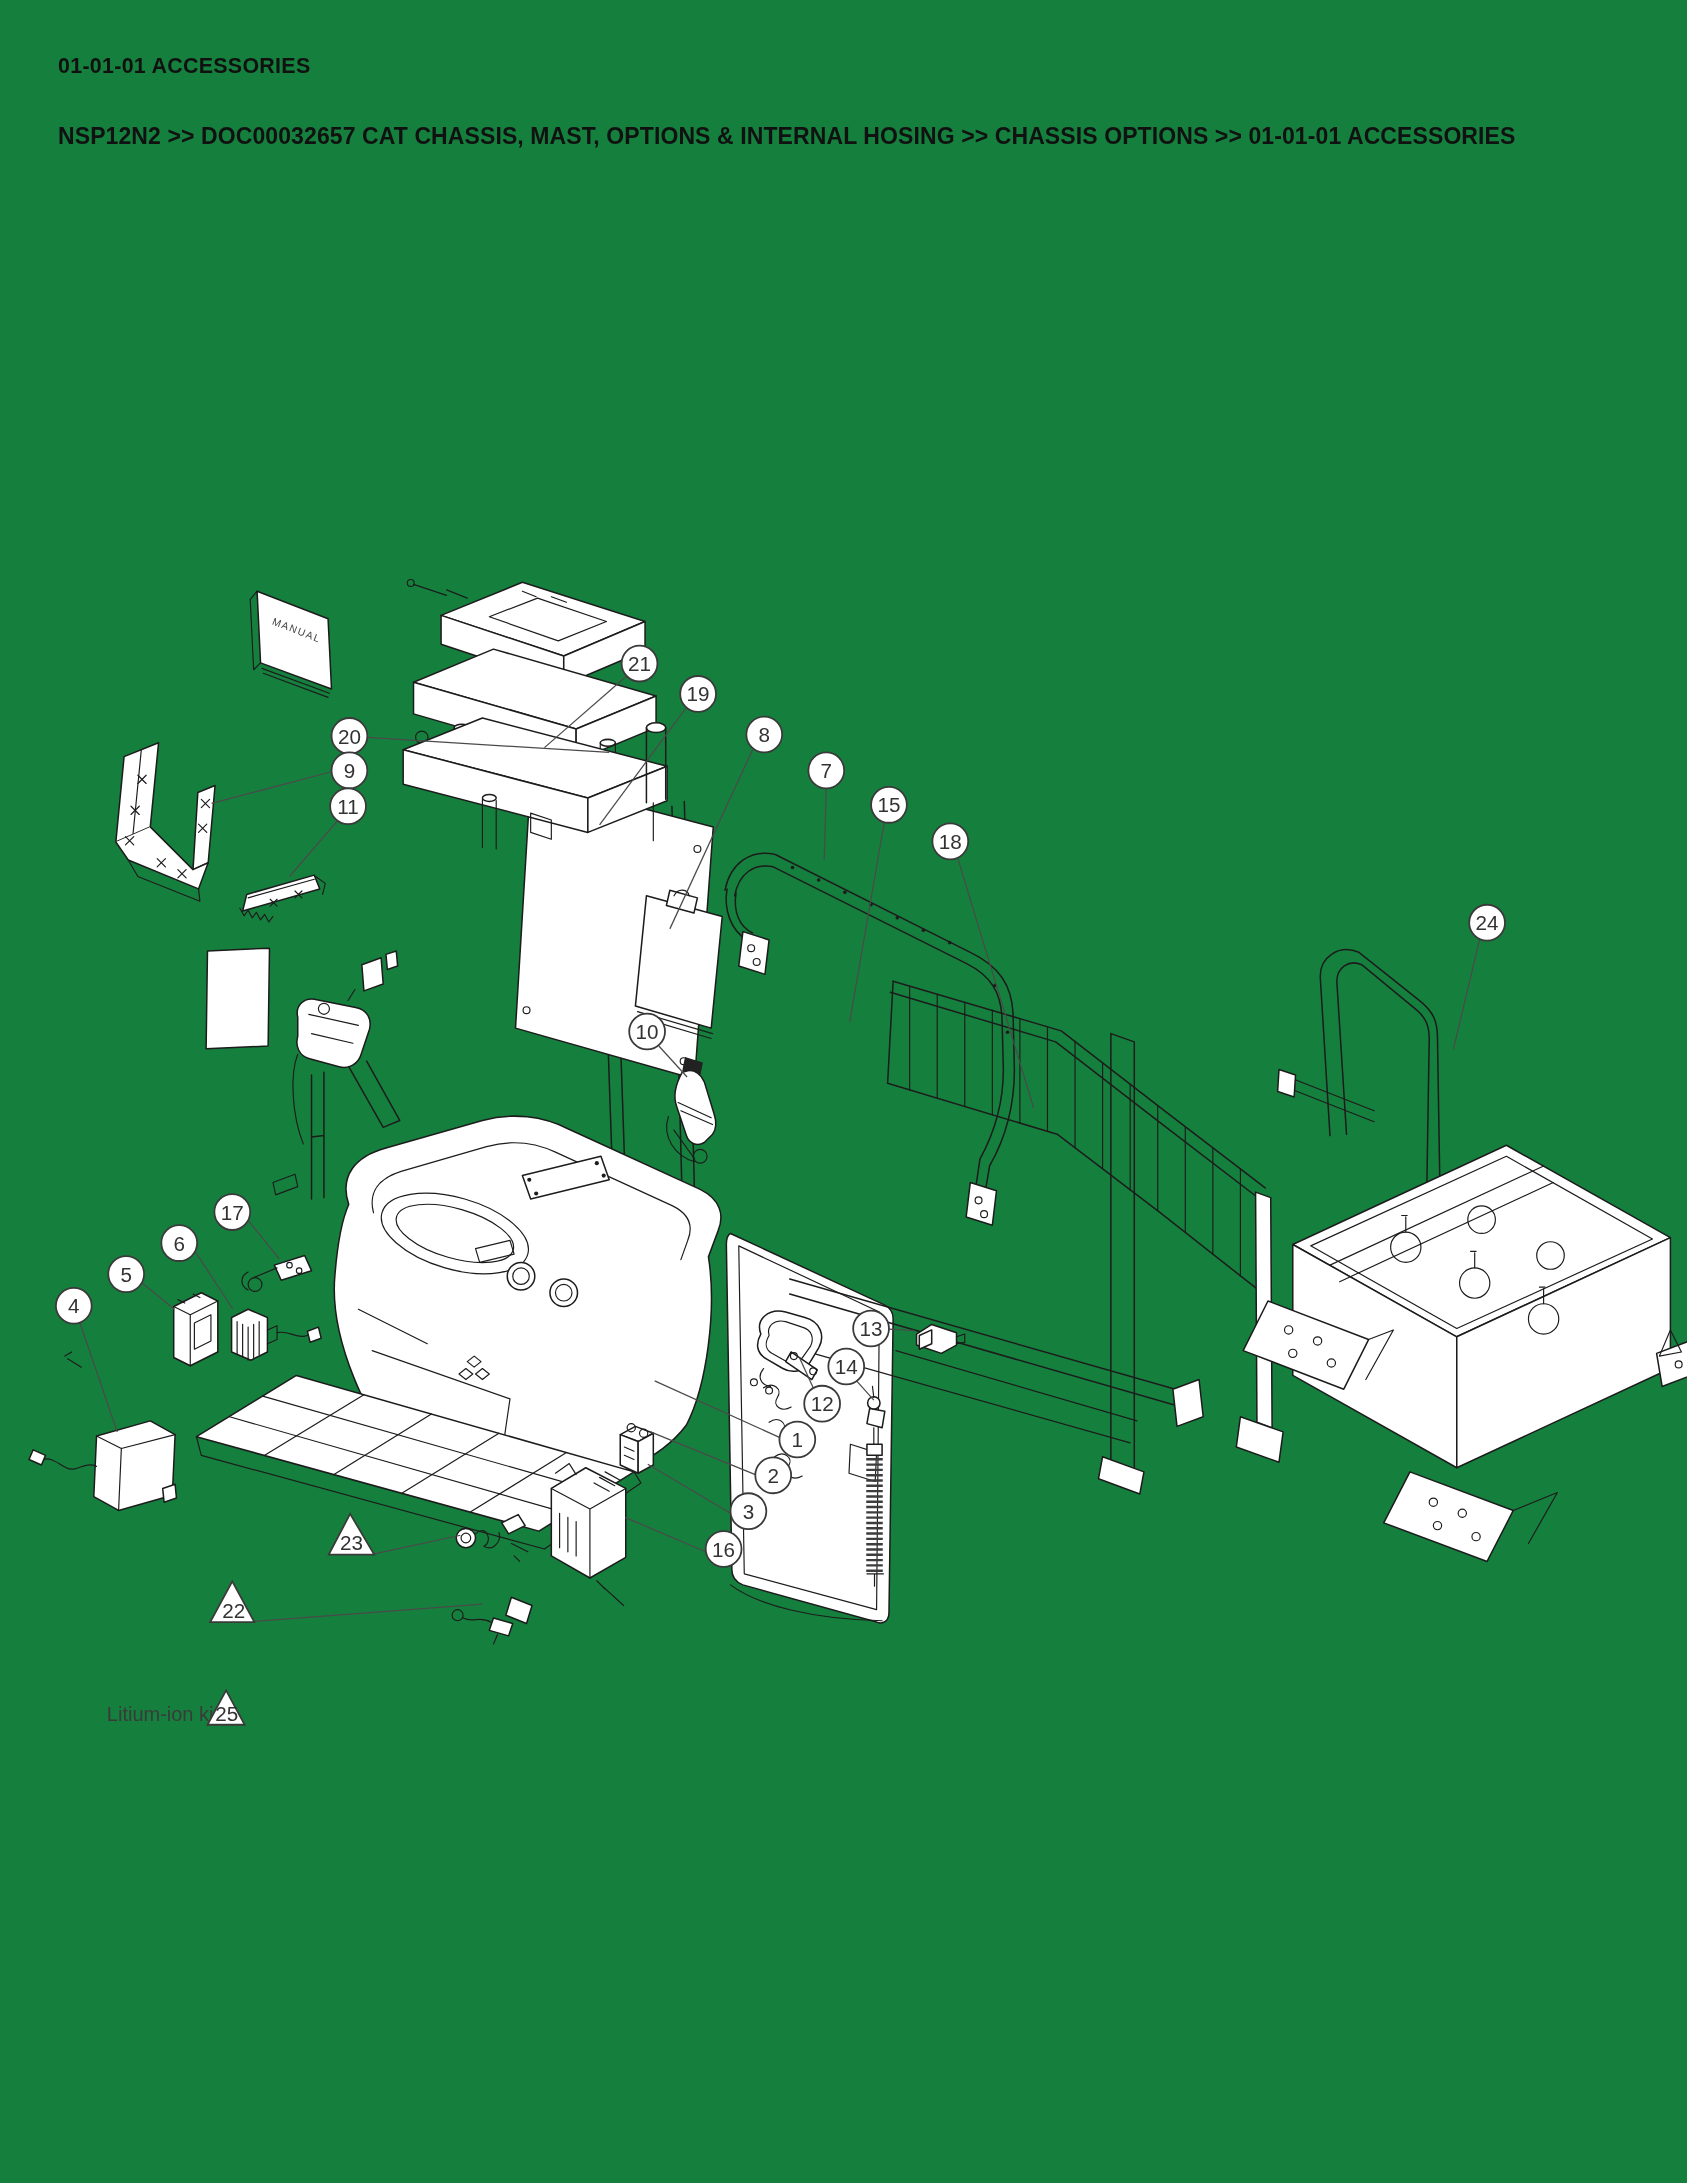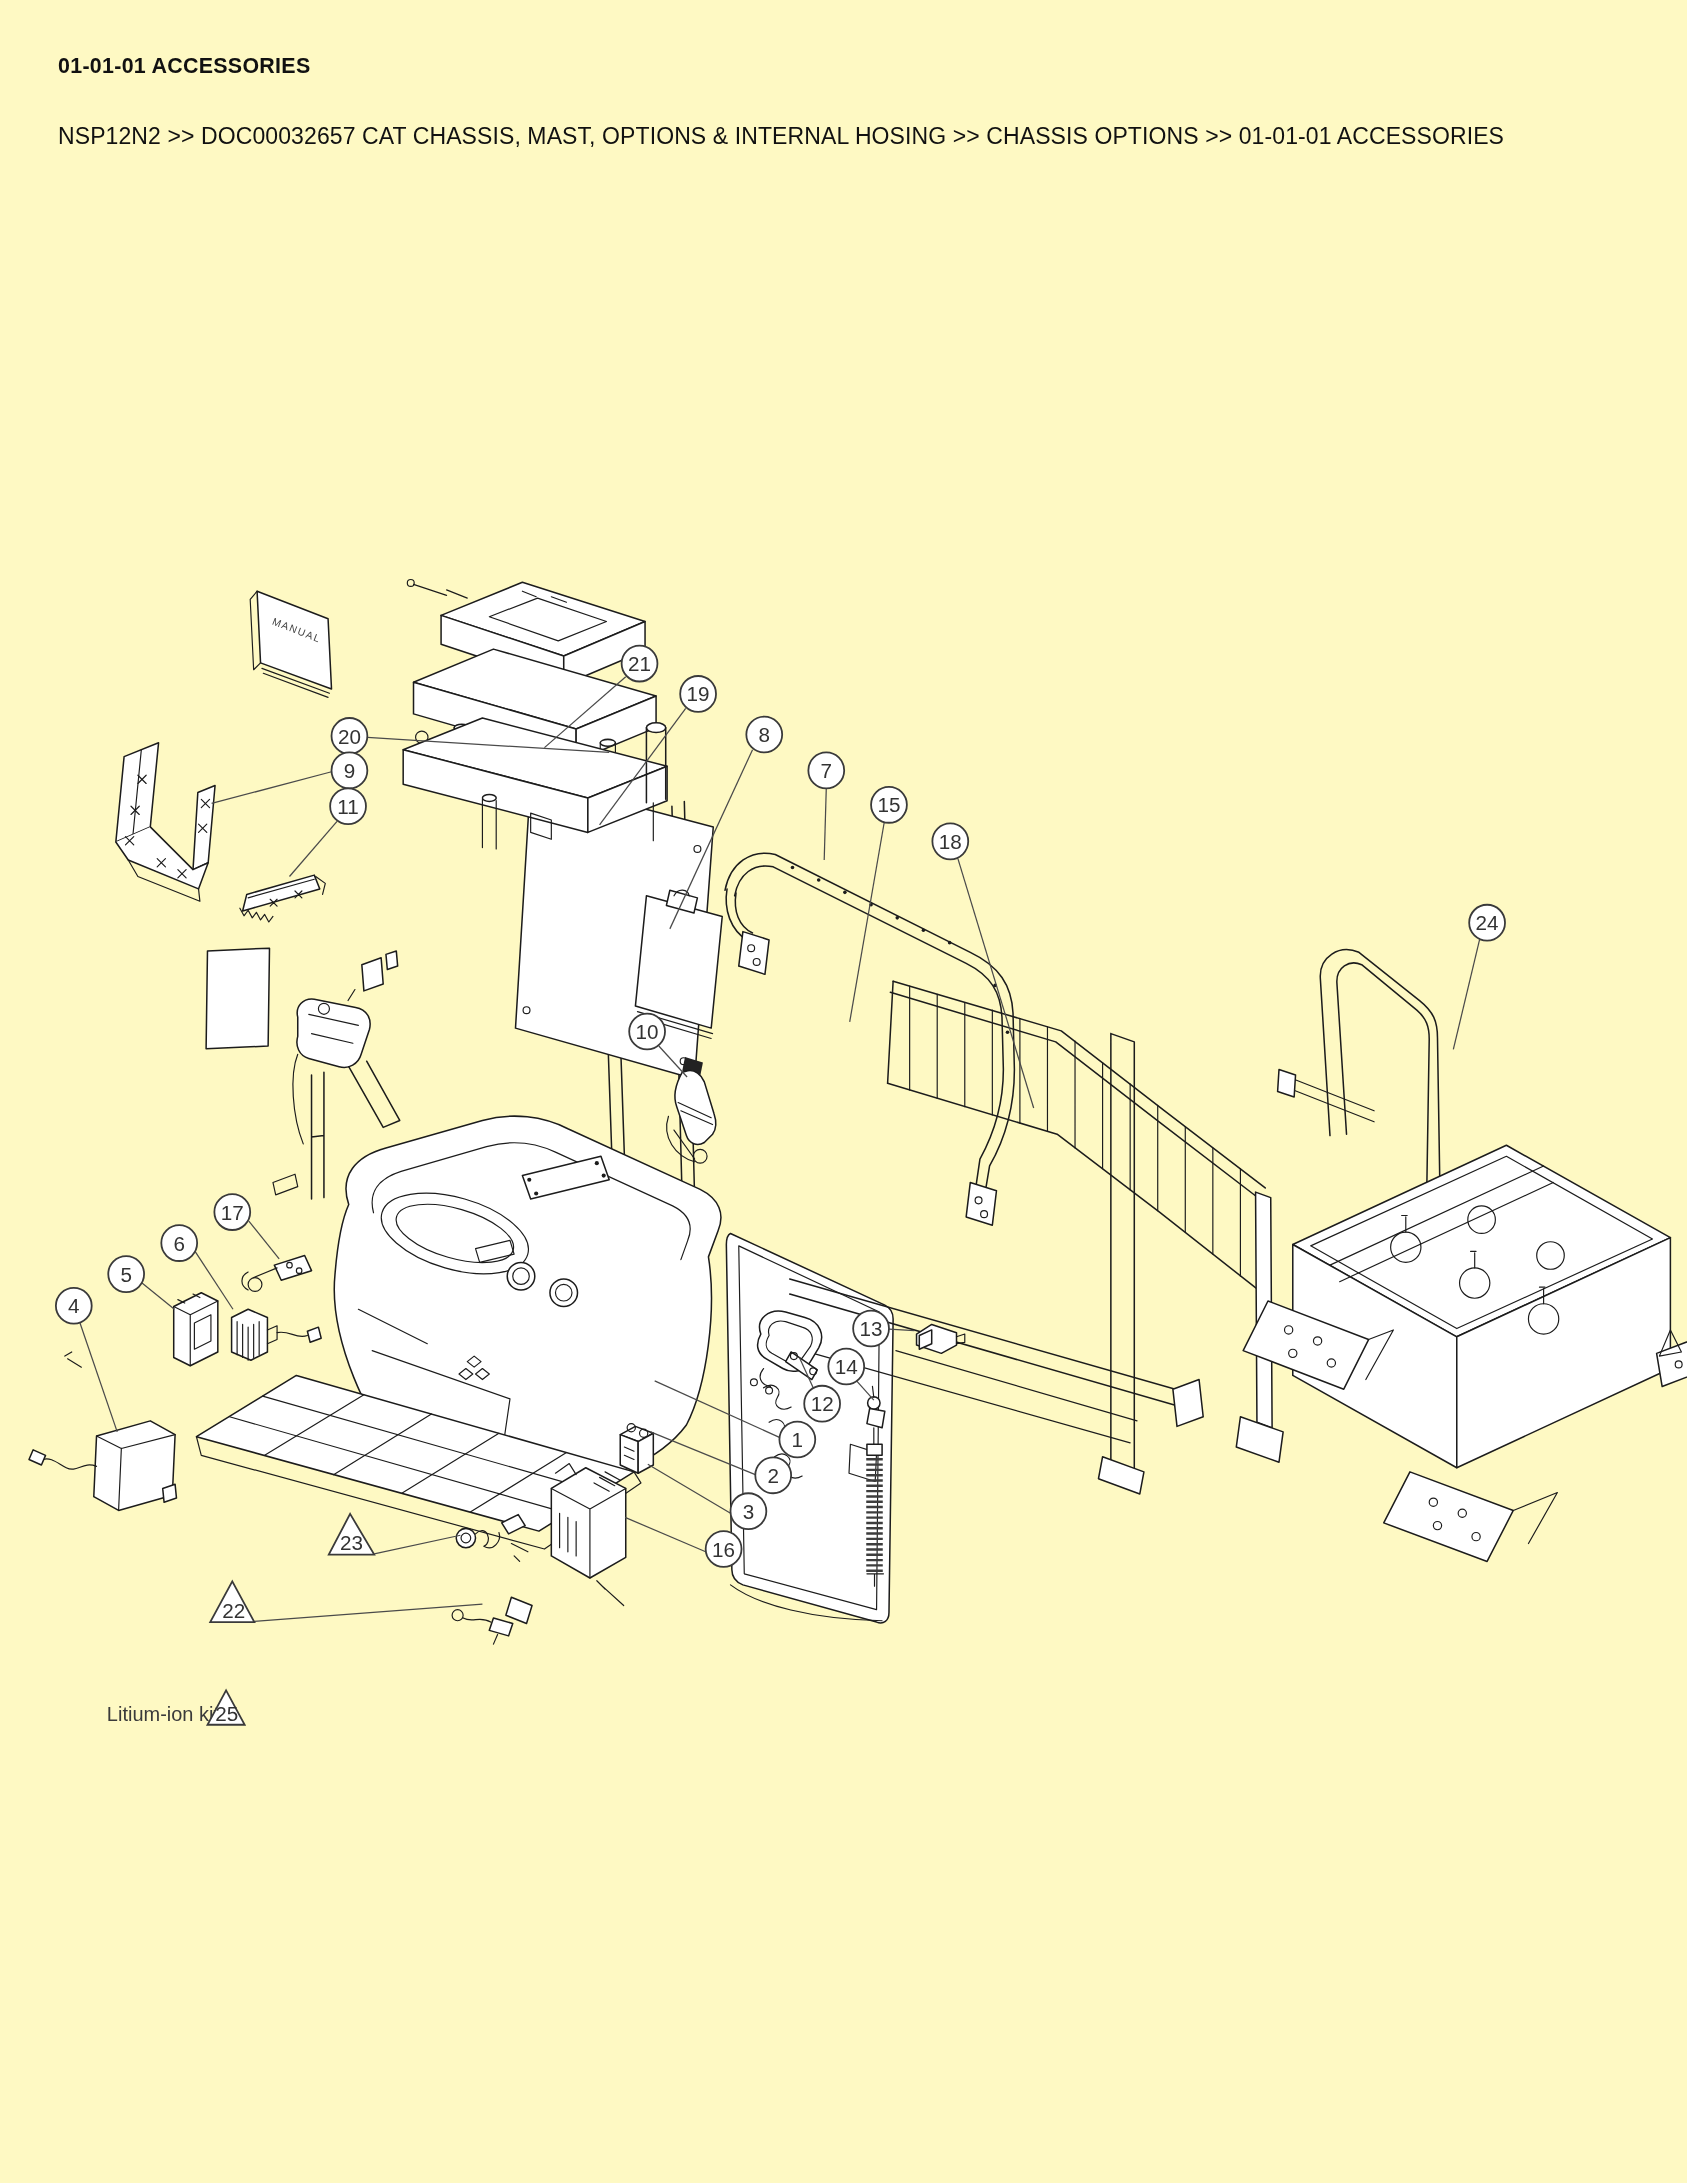--- a/index.html
+++ b/index.html
@@ -1,19 +1,19 @@
 <!DOCTYPE html>
 <html style="font-size:11px"><head>
 <meta charset="utf-8">
 <style>
   html,body{margin:0;padding:0;background:#fff;}
-  .page{position:relative;width:1687px;height:2183px;background:#fef9c3;overflow:hidden;
+  .page{position:relative;width:1687px;height:2183px;background:#15803d;overflow:hidden;
         font-family:"Liberation Sans",sans-serif;color:#111;}
   .title{position:absolute;left:58px;top:54px;font-size:21.4px;font-weight:bold;letter-spacing:0.3px;}
-  .breadcrumb{position:absolute;left:58px;top:123px;font-size:23px;font-weight:normal;white-space:nowrap;letter-spacing:0.1px;}
+  .breadcrumb{position:absolute;left:58px;top:123px;font-size:23px;font-weight:bold;white-space:nowrap;letter-spacing:0.1px;}
   svg{position:absolute;left:0;top:0;}
   .ln{fill:none;stroke:#1c1c1c;stroke-width:2.2;stroke-linejoin:round;stroke-linecap:round;}
   .fn{fill:none;stroke:#1c1c1c;stroke-width:1.7;stroke-linejoin:round;stroke-linecap:round;}
   .fw{fill:#fff;stroke:#1c1c1c;stroke-width:2.2;stroke-linejoin:round;}
   .dk{fill:#222;stroke:none;}
   .dot{fill:#1c1c1c;stroke:none;}
   .ld{fill:none;stroke:#4a4a4a;stroke-width:1.8;}
   .co{fill:#fff;stroke:#3a3a3a;stroke-width:2.6;}
   .cn{font-family:"Liberation Sans",sans-serif;font-size:30px;fill:#333;text-anchor:middle;}
   .note{font-family:"Liberation Sans",sans-serif;font-size:29px;fill:#3a3a3a;}

